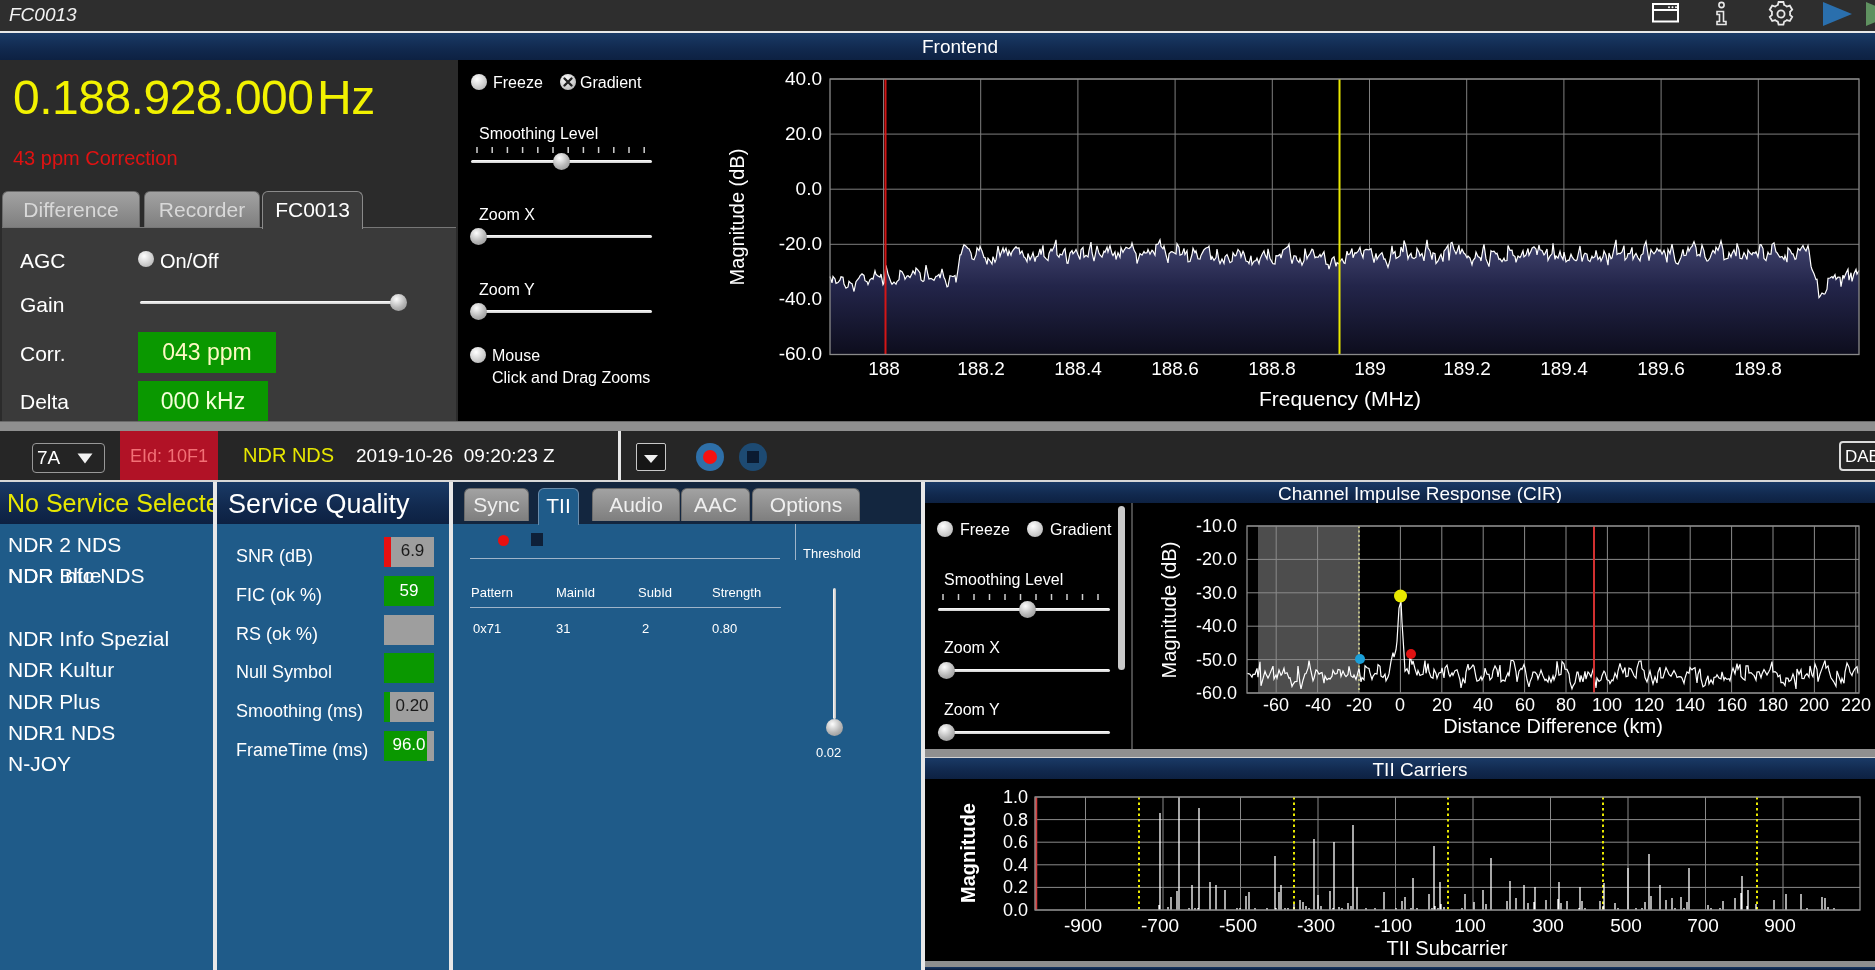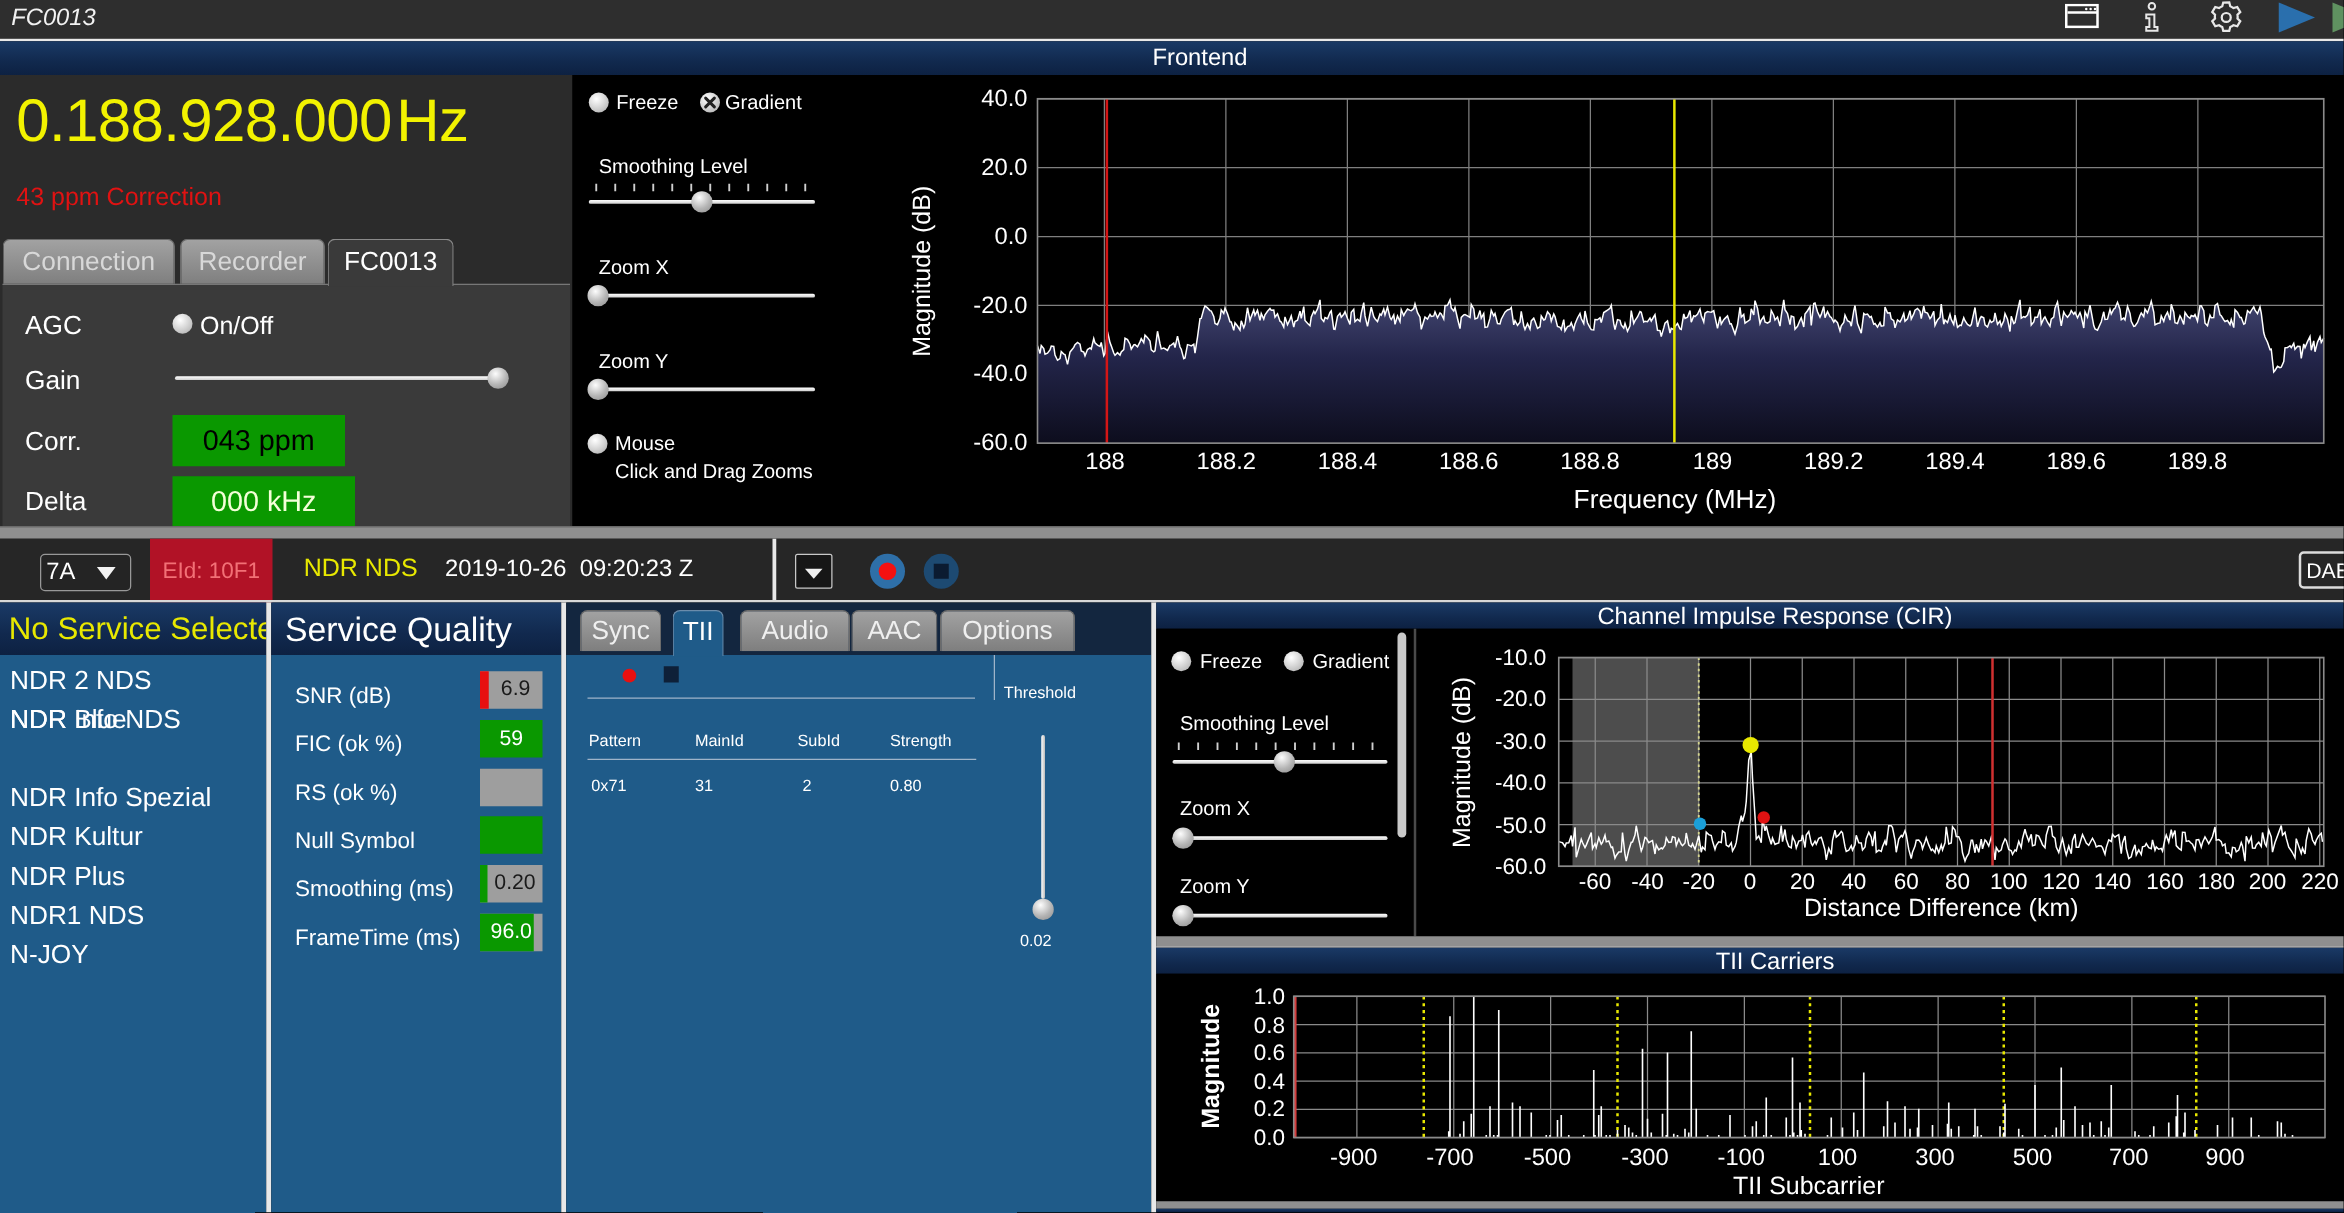--- a/index.html
+++ b/index.html
@@ -41,38 +41,38 @@
 </svg>
 
 <div class="abs" style="left:0;top:31px;width:1875px;height:2px;background:#e9e9e9"></div>
 <div class="abs navy" style="left:0;top:33px;width:1875px;height:27px"></div>
 <div class="abs wt" style="left:0;top:36px;width:1920px;text-align:center;font-size:19px">Frontend</div>
 
 <div class="abs" style="left:0;top:60px;width:458px;height:361px;background:#2b2b2b"></div>
 <div class="abs" style="left:13px;top:70px;font-size:48px;color:#f2f200;letter-spacing:-0.5px">0.188.928.000 Hz</div>
 <div class="abs" style="left:13px;top:147px;font-size:20px;color:#e01212">43 ppm Correction</div>
 
-<div class="tabg" style="left:2px;top:191px;width:138px;height:37px;font-size:21px;line-height:36px;color:#d8d8d8">Connection</div>
+<div class="tabg" style="left:2px;top:191px;width:138px;height:37px;font-size:21px;line-height:36px;color:#d8d8d8">Difference</div>
 <div class="tabg" style="left:144px;top:191px;width:116px;height:37px;font-size:21px;line-height:36px;color:#d8d8d8">Recorder</div>
 <div class="abs" style="left:2px;top:227px;width:454px;height:194px;background:#3a3a3a;border-top:1px solid #777"></div>
 <div class="abs" style="left:262px;top:191px;width:101px;height:38px;background:#3a3a3a;border:1px solid #8a8a8a;border-bottom:none;border-radius:6px 6px 0 0;color:#fff;font-size:21px;line-height:36px;text-align:center">FC0013</div>
 
 <div class="abs wt" style="left:20px;top:249px;font-size:21px">AGC</div>
 <div class="radio" style="left:138px;top:251px"></div>
 <div class="abs wt" style="left:160px;top:250px;font-size:20px">On/Off</div>
 
 <div class="abs wt" style="left:20px;top:293px;font-size:21px">Gain</div>
 <div class="hslider" style="left:140px;top:301px;width:264px"></div>
 <div class="knob" style="left:390px;top:294px"></div>
 
 <div class="abs wt" style="left:20px;top:342px;font-size:21px">Corr.</div>
-<div class="abs" style="left:138px;top:332px;width:138px;height:41px;background:#0a9800;color:#000000;font-size:23px;text-align:center;line-height:41px">043 ppm</div>
+<div class="abs" style="left:138px;top:332px;width:138px;height:41px;background:#0a9800;color:#fef9c3;font-size:23px;text-align:center;line-height:41px">043 ppm</div>
 
 <div class="abs wt" style="left:20px;top:390px;font-size:21px">Delta</div>
-<div class="abs" style="left:138px;top:381px;width:146px;height:40px;background:#0a9800;color:#f4ffd8;font-size:23px;text-align:center;line-height:40px">000 kHz</div>
+<div class="abs" style="left:138px;top:381px;width:130px;height:40px;background:#0a9800;color:#f4ffd8;font-size:23px;text-align:center;line-height:40px">000 kHz</div>
 
 <div class="abs" style="left:458px;top:60px;width:1417px;height:361px;background:#000"></div>
 <div class="radio" style="left:471px;top:74px"></div>
 <div class="abs wt" style="left:493px;top:74px;font-size:16px">Freeze</div>
 <div class="radio" style="left:560px;top:74px"></div>
 <svg class="abs" style="left:560px;top:74px" width="16" height="16">
     <path d="M4.5,4.5 L11.5,11.5 M11.5,4.5 L4.5,11.5" stroke="#222" stroke-width="2.4" stroke-linecap="round"></path>
   </svg>
 <div class="abs wt" style="left:580px;top:74px;font-size:16px">Gradient</div>
 <div class="abs wt" style="left:479px;top:125px;font-size:16px">Smoothing Level</div>

